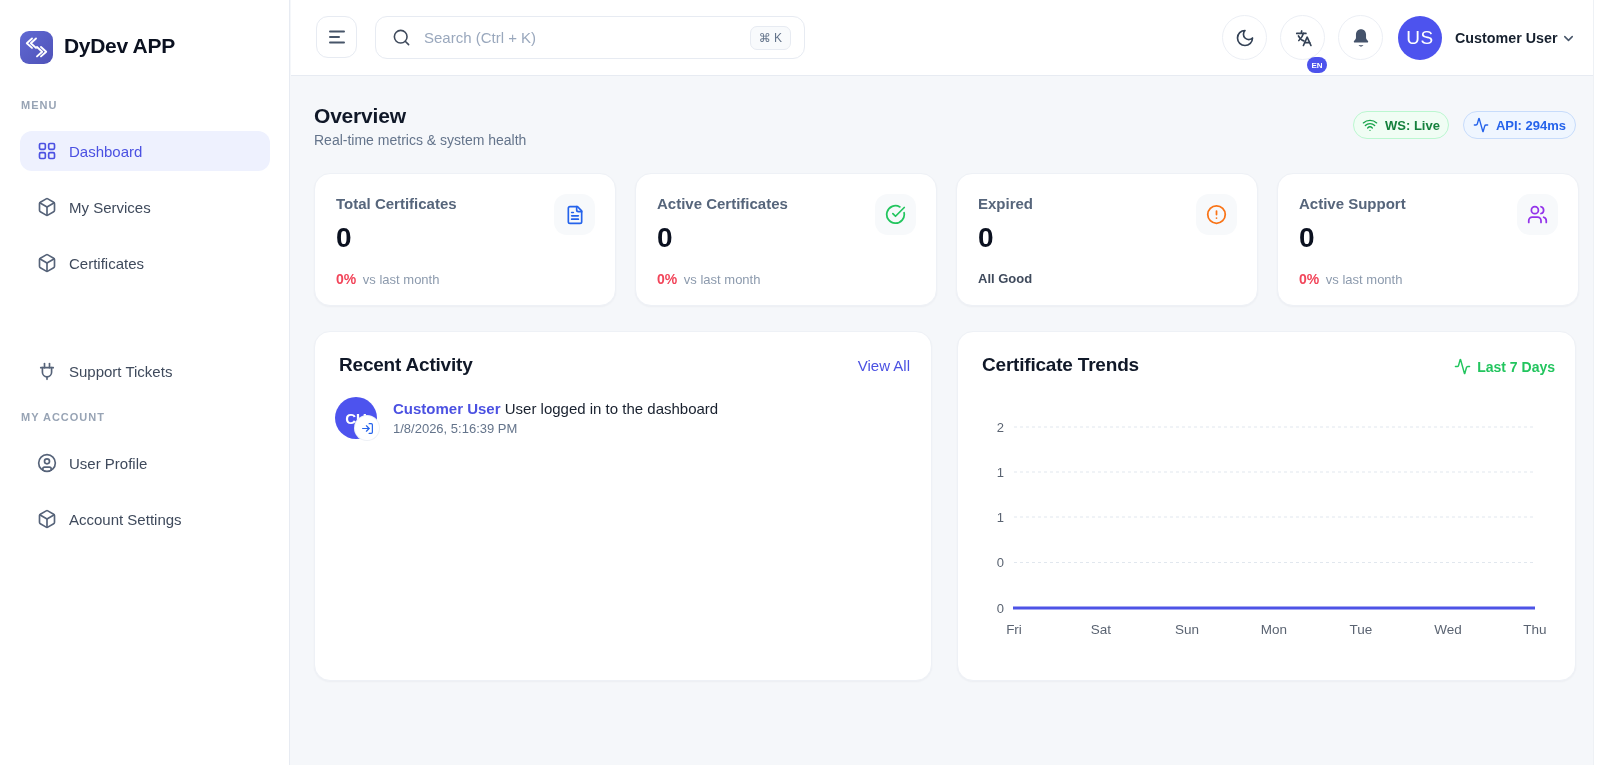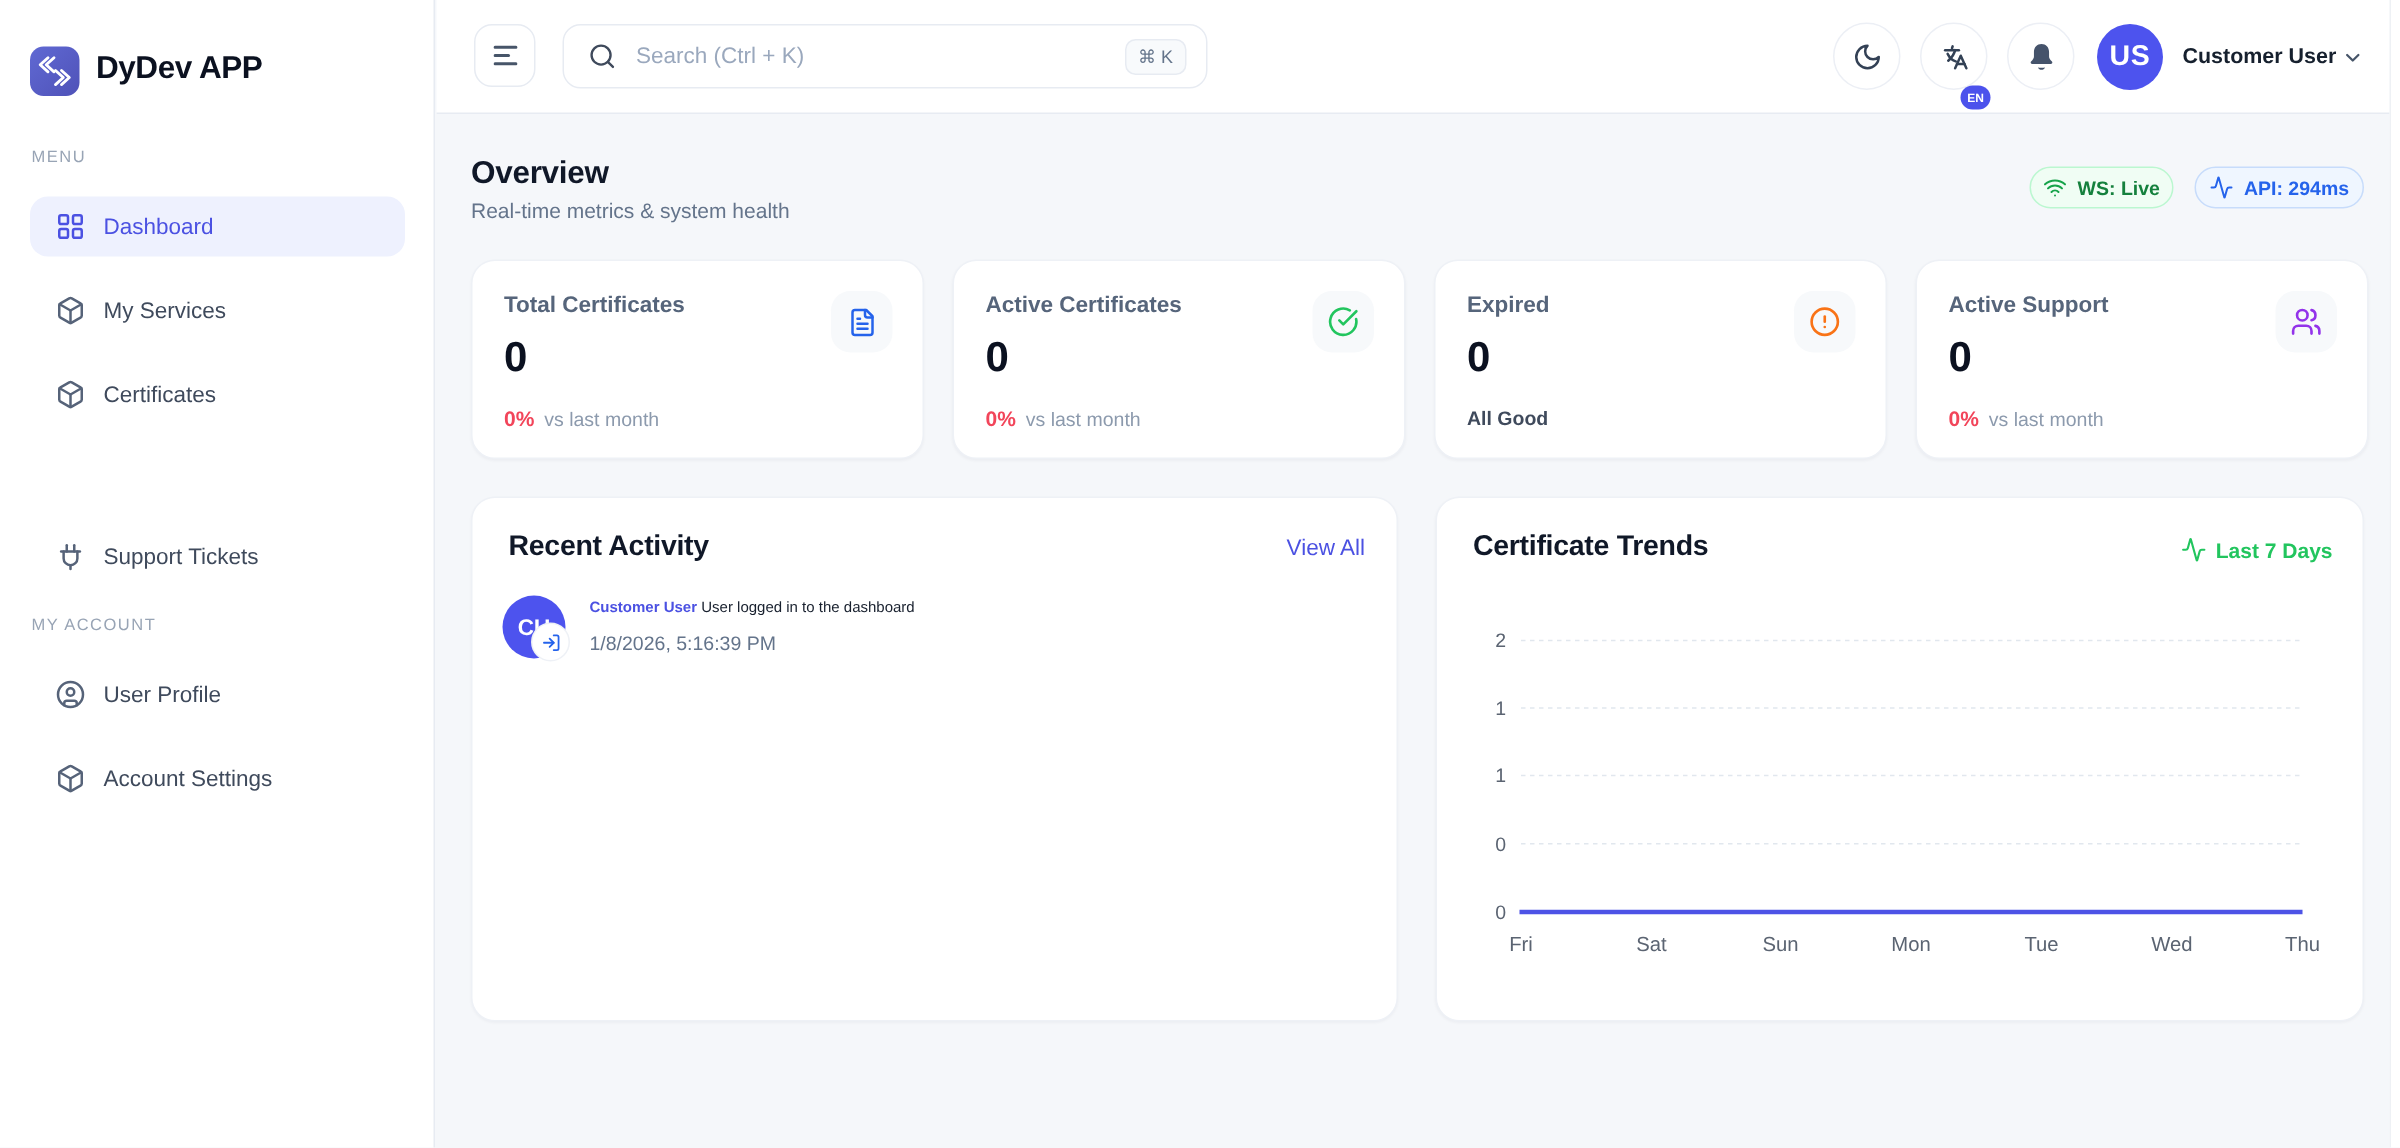--- a/index.html
+++ b/index.html
@@ -3,34 +3,34 @@
 <meta charset="utf-8">
 <style>
 * { margin:0; padding:0; box-sizing:border-box; }
 html,body { width:1600px; height:765px; overflow:hidden; font-family:"Liberation Sans", sans-serif; background:#f5f7fa; -webkit-font-smoothing:antialiased; }
 .abs { position:absolute; }
 
 
 #sidebar { position:absolute; left:0; top:0; width:290px; height:765px; background:#fff; border-right:1px solid #e7ebf2; }
 #logo { position:absolute; left:20px; top:31px; width:33px; height:33px; border-radius:9px; background:linear-gradient(135deg,#6069d3,#4f52b8); }
 #logoname { position:absolute; left:64px; top:34px; font-size:21px; font-weight:800; color:#0b1120; letter-spacing:-0.3px; }
-.navlabel { position:absolute; left:21px; font-size:11px; font-weight:400; letter-spacing:1px; color:#98a4b5; }
+.navlabel { position:absolute; left:21px; font-size:11px; font-weight:700; letter-spacing:1px; color:#98a4b5; }
 .navitem { position:absolute; left:20px; width:250px; height:40px; border-radius:12px; display:flex; align-items:center; gap:12px; padding-left:17px; color:#3f4a5c; font-size:15px; font-weight:500; }
 .navitem svg { width:20px; height:20px; stroke:#566379; stroke-width:2; fill:none; stroke-linecap:round; stroke-linejoin:round; flex:0 0 auto; }
 .navitem.active { background:#eef1fe; color:#4b51e2; }
 .navitem.active svg { stroke:#4b51e2; }
 
 
 #topbar { position:absolute; left:291px; top:0; width:1309px; height:76px; background:#fff; border-bottom:1px solid #e7ebf2; }
 #hamb { position:absolute; left:25px; top:16px; width:41px; height:42px; border:1px solid #e7ebf2; border-radius:12px; }
 #searchbox { position:absolute; left:84px; top:16px; width:430px; height:43px; border:1px solid #e7ebf2; border-radius:12px; background:#fff; display:flex; align-items:center; }
 #searchbox .ph { color:#9aa8bd; font-size:15px; margin-left:13px; }
 #kbd { position:absolute; right:13px; top:9px; padding:4px 8px; background:#f8fafc; border:1px solid #e7ebf2; border-radius:7px; font-size:12px; color:#64748b; }
 .cbtn { position:absolute; top:15px; width:45px; height:45px; border:1px solid #eceff5; border-radius:50%; display:flex; align-items:center; justify-content:center; }
-#avatar { position:absolute; left:1107px; top:16px; width:44px; height:44px; border-radius:50%; background:#4d53ee; color:#fff; font-size:19px; font-weight:700; display:flex; align-items:center; justify-content:center; letter-spacing:0.5px; }
+#avatar { position:absolute; left:1107px; top:16px; width:44px; height:44px; border-radius:50%; background:#4d53ee; color:#fff; font-size:19px; font-weight:400; display:flex; align-items:center; justify-content:center; letter-spacing:0.5px; }
 #uname { position:absolute; left:1164px; top:30px; font-size:14.3px; font-weight:700; color:#16202e; }
 #enbadge { position:absolute; left:1016px; top:45px; width:20px; height:16px; background:#4c52ec; border-radius:8px; color:#fff; font-size:8px; font-weight:700; display:flex; align-items:center; justify-content:center;margin-top:12px; }
 
 
 #content { position:absolute; left:291px; top:77px; width:1309px; height:688px; background:#f5f7fa; }
 #ovtitle { position:absolute; left:23px; top:27px; font-size:21px; font-weight:700; color:#101828; letter-spacing:-0.2px; }
 #ovsub { position:absolute; left:23px; top:55px; font-size:14px; color:#64748b; }
 .pill { position:absolute; top:34px; height:28px; border-radius:14px; display:flex; align-items:center; font-size:13px; font-weight:600; padding:0 12px; gap:7px; }
 #wspill { left:1062px; width:96px; justify-content:center; padding:0; background:#f0fdf4; border:1px solid #bbf7d0; color:#15803d; }
 #apipill { left:1172px; width:113px; justify-content:center; padding:0; background:#eff6ff; border:1px solid #c7dcfb; color:#2563eb; }
@@ -45,21 +45,21 @@
 
 .bcard { position:absolute; top:254px; height:350px; background:#fff; border-radius:16px; border:1px solid #eef1f6; box-shadow:0 1px 2px rgba(15,23,42,0.04); }
 #racard { left:23px; width:618px; }
 #ctcard { left:666px; width:619px; }
 .bcard .title { position:absolute; left:24px; top:22px; font-size:19px; font-weight:700; color:#101828; letter-spacing:-0.2px; }
 #viewall { position:absolute; right:21px; top:25px; font-size:15px; font-weight:500; color:#4b51e2; }
 #last7 { position:absolute; right:20px; top:26px; font-size:14px; font-weight:600; color:#22c55e; display:flex; align-items:center; gap:6px; }
 
 #actavatar { position:absolute; left:20px; top:65px; width:42px; height:42px; border-radius:50%; background:#4d53ee; color:#fff; font-size:15px; font-weight:700; display:flex; align-items:center; justify-content:center; }
 #actbadge { position:absolute; left:40px; top:84px; width:24px; height:24px; border-radius:50%; background:#fff; box-shadow:0 0 0 1px #eef1f6; display:flex; align-items:center; justify-content:center; }
-#actline1 { position:absolute; left:78px; top:68px; font-size:10px; color:#18202e; font-weight:400; }
+#actline1 { position:absolute; left:78px; top:68px; font-size:15px; color:#18202e; font-weight:400; }
 #actline1 a { color:#4b51e2; font-weight:700; text-decoration:none; }
 #actline2 { position:absolute; left:78px; top:89px; font-size:13px; color:#64748b; }
 #rightstrip { position:absolute; right:0; top:0; width:7px; height:765px; background:#fff; border-left:1px solid #eef1f5; }
 </style>
 </head>
 <body>
 
 <div id="sidebar">
   <div id="logo"></div>
   <svg class="abs" style="left:20px;top:31px" width="33" height="33" viewBox="0 0 33 33" fill="none" stroke="#fff" stroke-width="1.9" stroke-linecap="round" stroke-linejoin="round">

